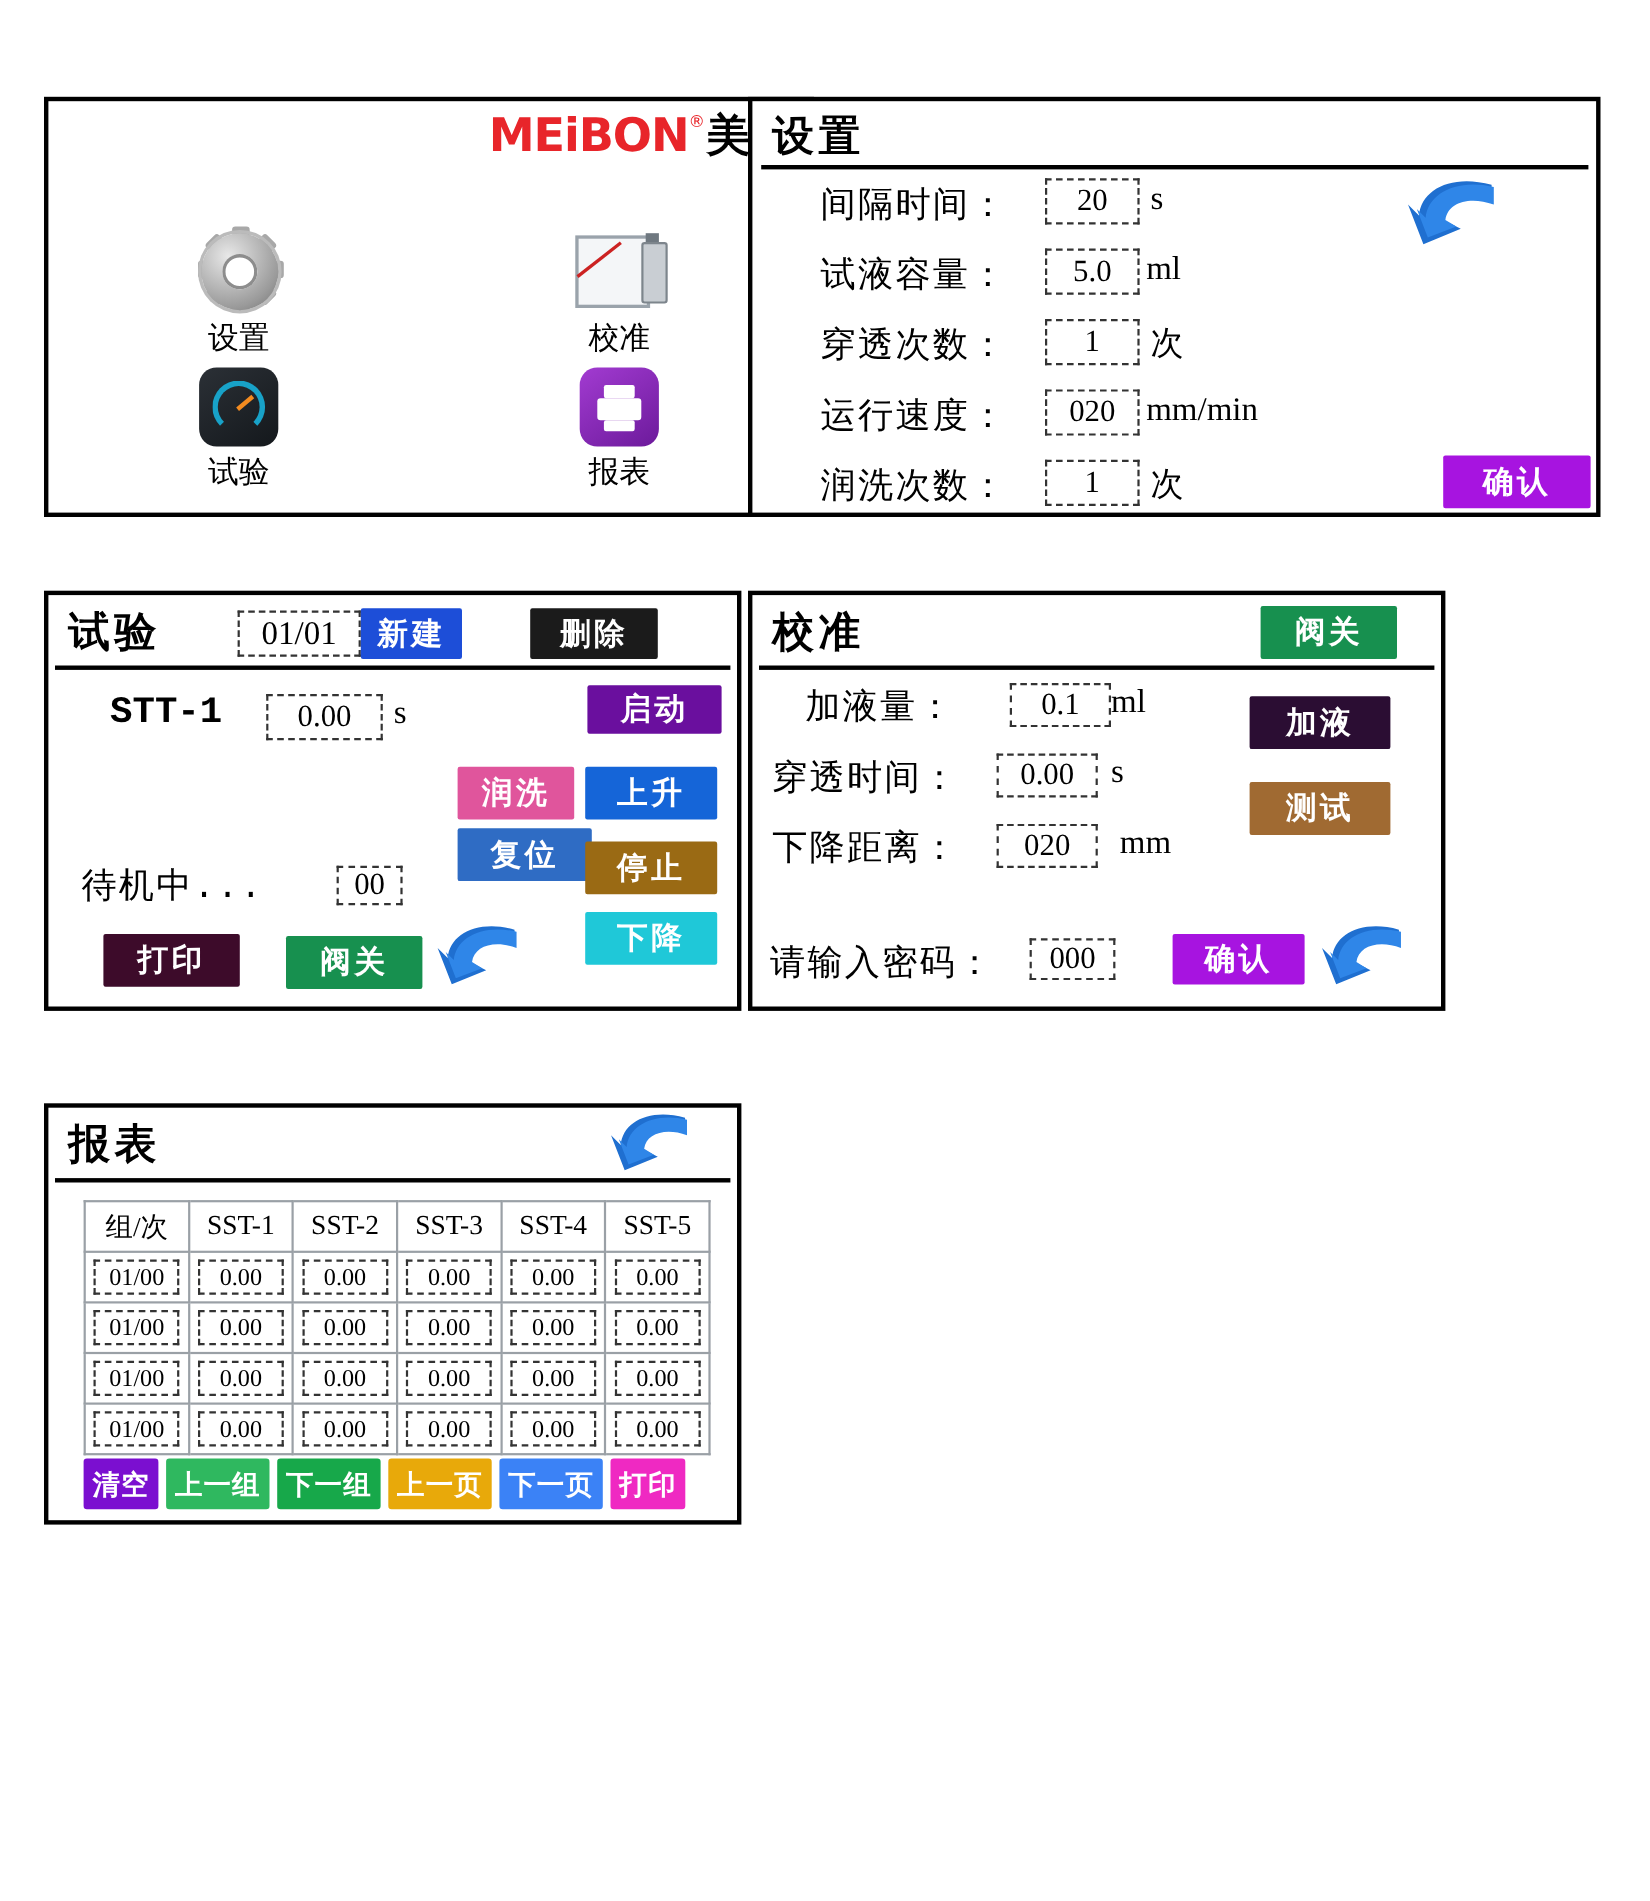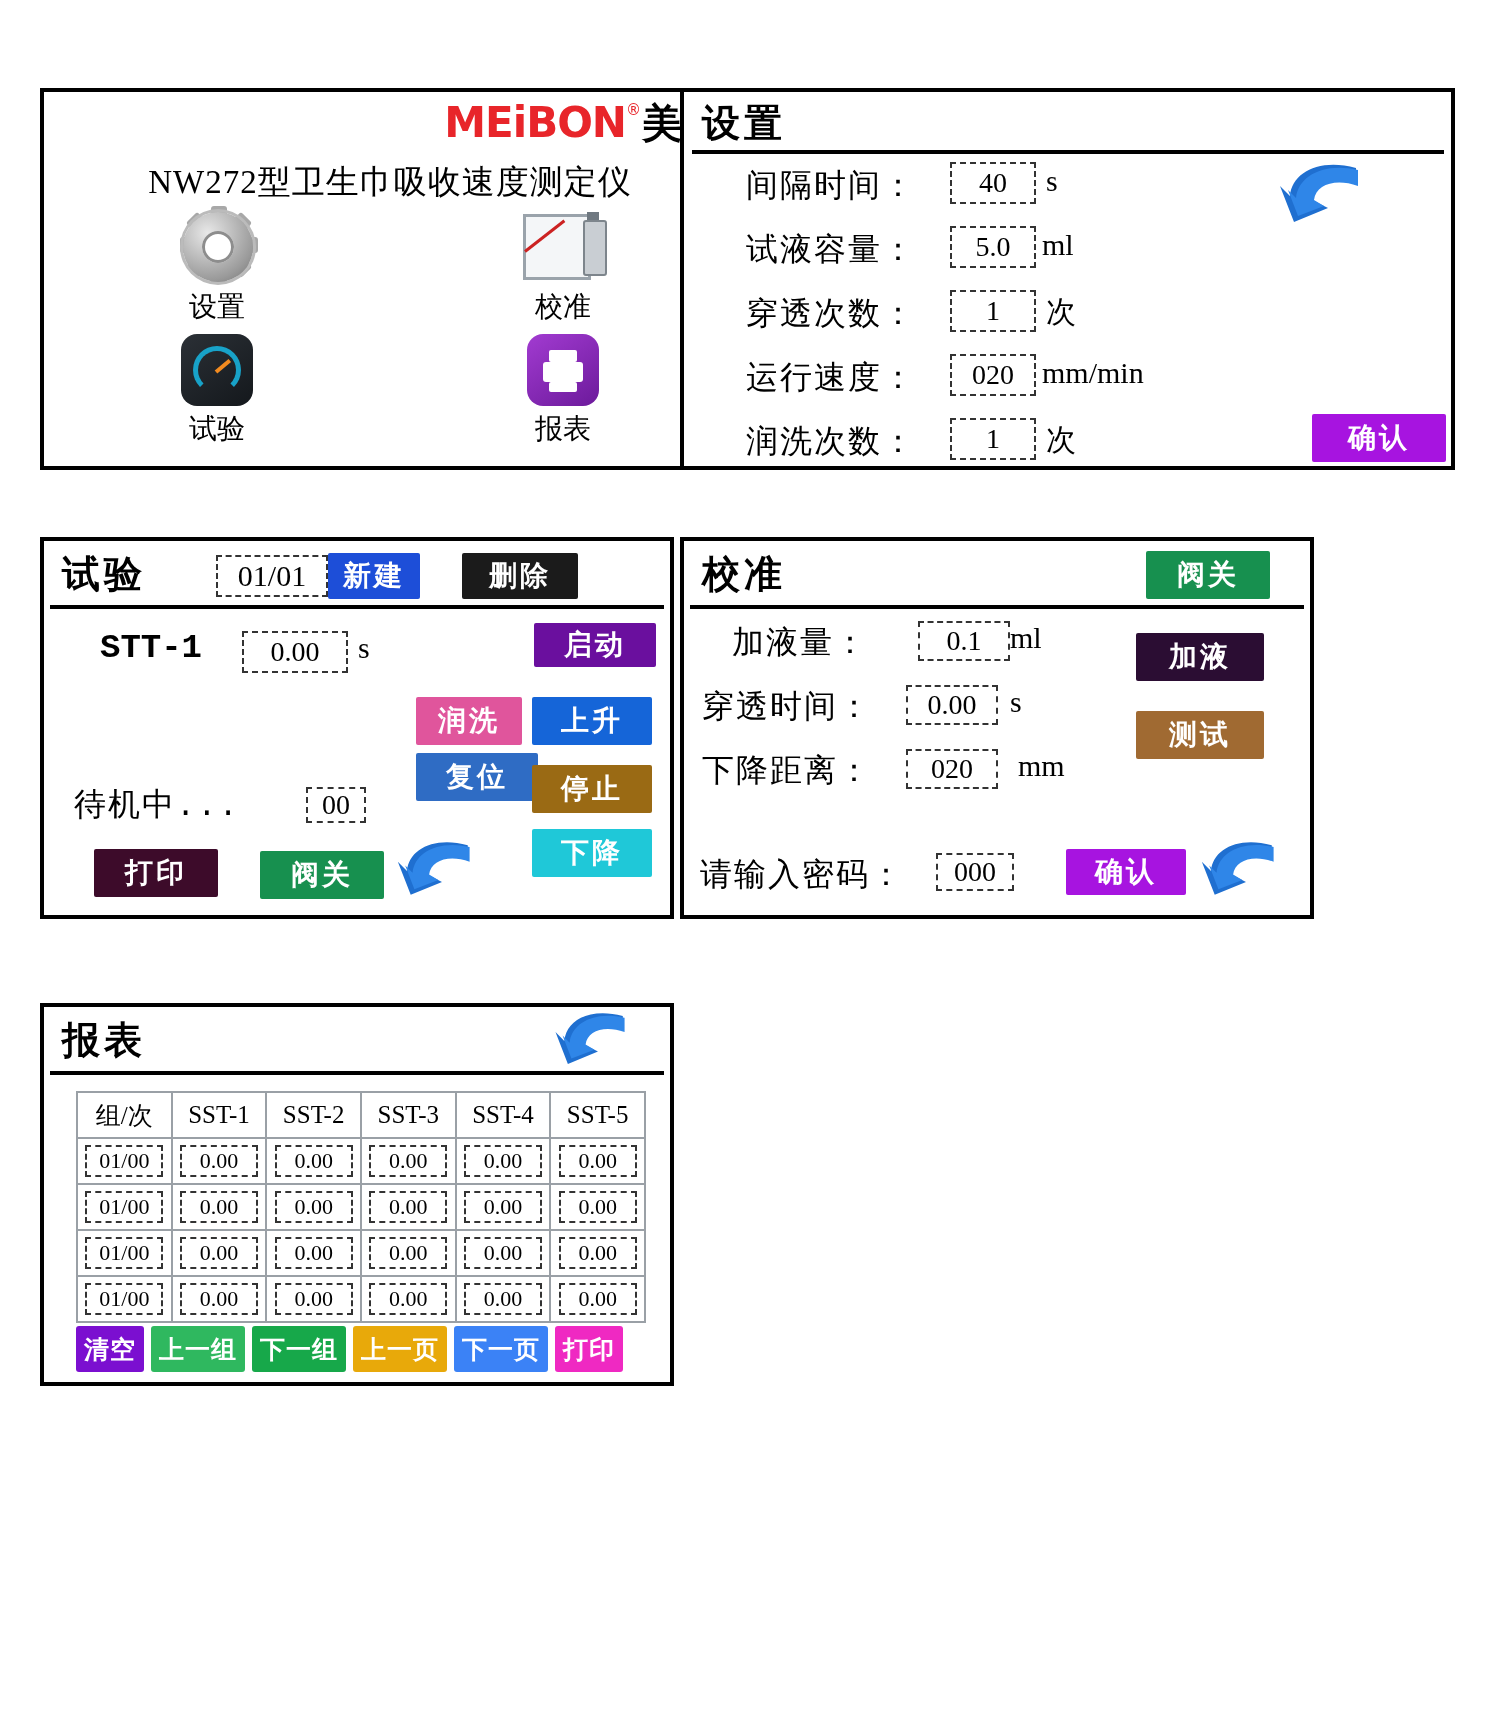--- a/index.html
+++ b/index.html
@@ -274,21 +274,20 @@
 <body>
 
 <div class="canvas">
 
   <div class="panel" id="panel-home">
     <div class="brand">
       <span class="brand-mei">MEiBON</span>
       <span class="brand-tm">®</span>
       <span class="brand-cn">美邦</span>
     </div>
-    <div class="home-title">NW272型卫生巾吸收速度测定仪</div>
 
     <div class="icon-grid">
       <div class="icon-cell">
         <div class="ico">
           <div class="gear-tooth" style="transform:rotate(0deg)"></div>
           <div class="gear-tooth" style="transform:rotate(45deg)"></div>
           <div class="gear-tooth" style="transform:rotate(90deg)"></div>
           <div class="gear-tooth" style="transform:rotate(135deg)"></div>
           <div class="gear-outer"></div>
           <div class="gear-hole"></div>
@@ -325,21 +324,21 @@
         <div class="icon-label">报表</div>
       </div>
     </div>
   </div>
 
   <div class="panel" id="panel-settings">
     <div class="screen-title" style="left:18px; top:6px;">设置</div>
     <div class="title-rule" style="left:8px; top:58px; width:752px;"></div>
 
     <div class="row-label" style="left:62px; top:72px;">间隔时间：</div>
-    <div class="dashed-field" style="left:266px; top:70px; width:86px; height:42px;">40</div>
+    <div class="dashed-field" style="left:266px; top:70px; width:86px; height:42px;">20</div>
     <div class="unit" style="left:362px; top:72px;">s</div>
 
     <div class="row-label" style="left:62px; top:136px;">试液容量：</div>
     <div class="dashed-field" style="left:266px; top:134px; width:86px; height:42px;">5.0</div>
     <div class="unit" style="left:358px; top:136px;">ml</div>
 
     <div class="row-label" style="left:62px; top:200px;">穿透次数：</div>
     <div class="dashed-field" style="left:266px; top:198px; width:86px; height:42px;">1</div>
     <div class="unit" style="left:362px; top:200px;">次</div>
 
@@ -356,21 +355,21 @@
       <path d="M80 10 C46 2 20 16 18 38 L10 30 L20 56 L46 46 L36 40 C38 24 58 18 80 26 Z" fill="#2f86e8"></path>
     </svg>
 
     <div class="btn" id="set-confirm" style="left: 628px; top: 322px; width: 134px; height: 48px; background: rgb(167, 20, 224);">确认</div>
   </div>
 
   <div class="panel" id="panel-test">
     <div class="screen-title" style="left:18px; top:8px;">试验</div>
     <div class="dashed-field" style="left:172px; top:14px; width:112px; height:42px; font-size:30px;">01/01</div>
     <div class="btn" id="test-new" style="left: 284px; top: 12px; width: 92px; height: 46px; background: #1d4ed8;">新建</div>
-    <div class="btn" id="test-del" style="left: 418px; top: 12px; width: 116px; height: 46px; background: rgb(27, 27, 27);">删除</div>
+    <div class="btn" id="test-del" style="left: 438px; top: 12px; width: 116px; height: 46px; background: rgb(27, 27, 27);">删除</div>
     <div class="title-rule" style="left:6px; top:64px; width:614px;"></div>
 
     <div class="row-label" style="left:56px; top:88px; font-weight:bold; font-size:34px; letter-spacing:0;">STT-1</div>
     <div class="dashed-field" style="left:198px; top:90px; width:106px; height:42px;">0.00</div>
     <div class="unit" style="left:314px; top:90px;">s</div>
 
     <div class="btn" id="test-start" style="left: 490px; top: 82px; width: 122px; height: 44px; background: rgb(106, 15, 158);">启动</div>
 
     <div class="btn" id="test-rinse" style="left: 372px; top: 156px; width: 106px; height: 48px; background: rgb(224, 85, 156);">润洗</div>
     <div class="btn" id="test-up" style="left: 488px; top: 156px; width: 120px; height: 48px; background: rgb(21, 101, 216);">上升</div>

